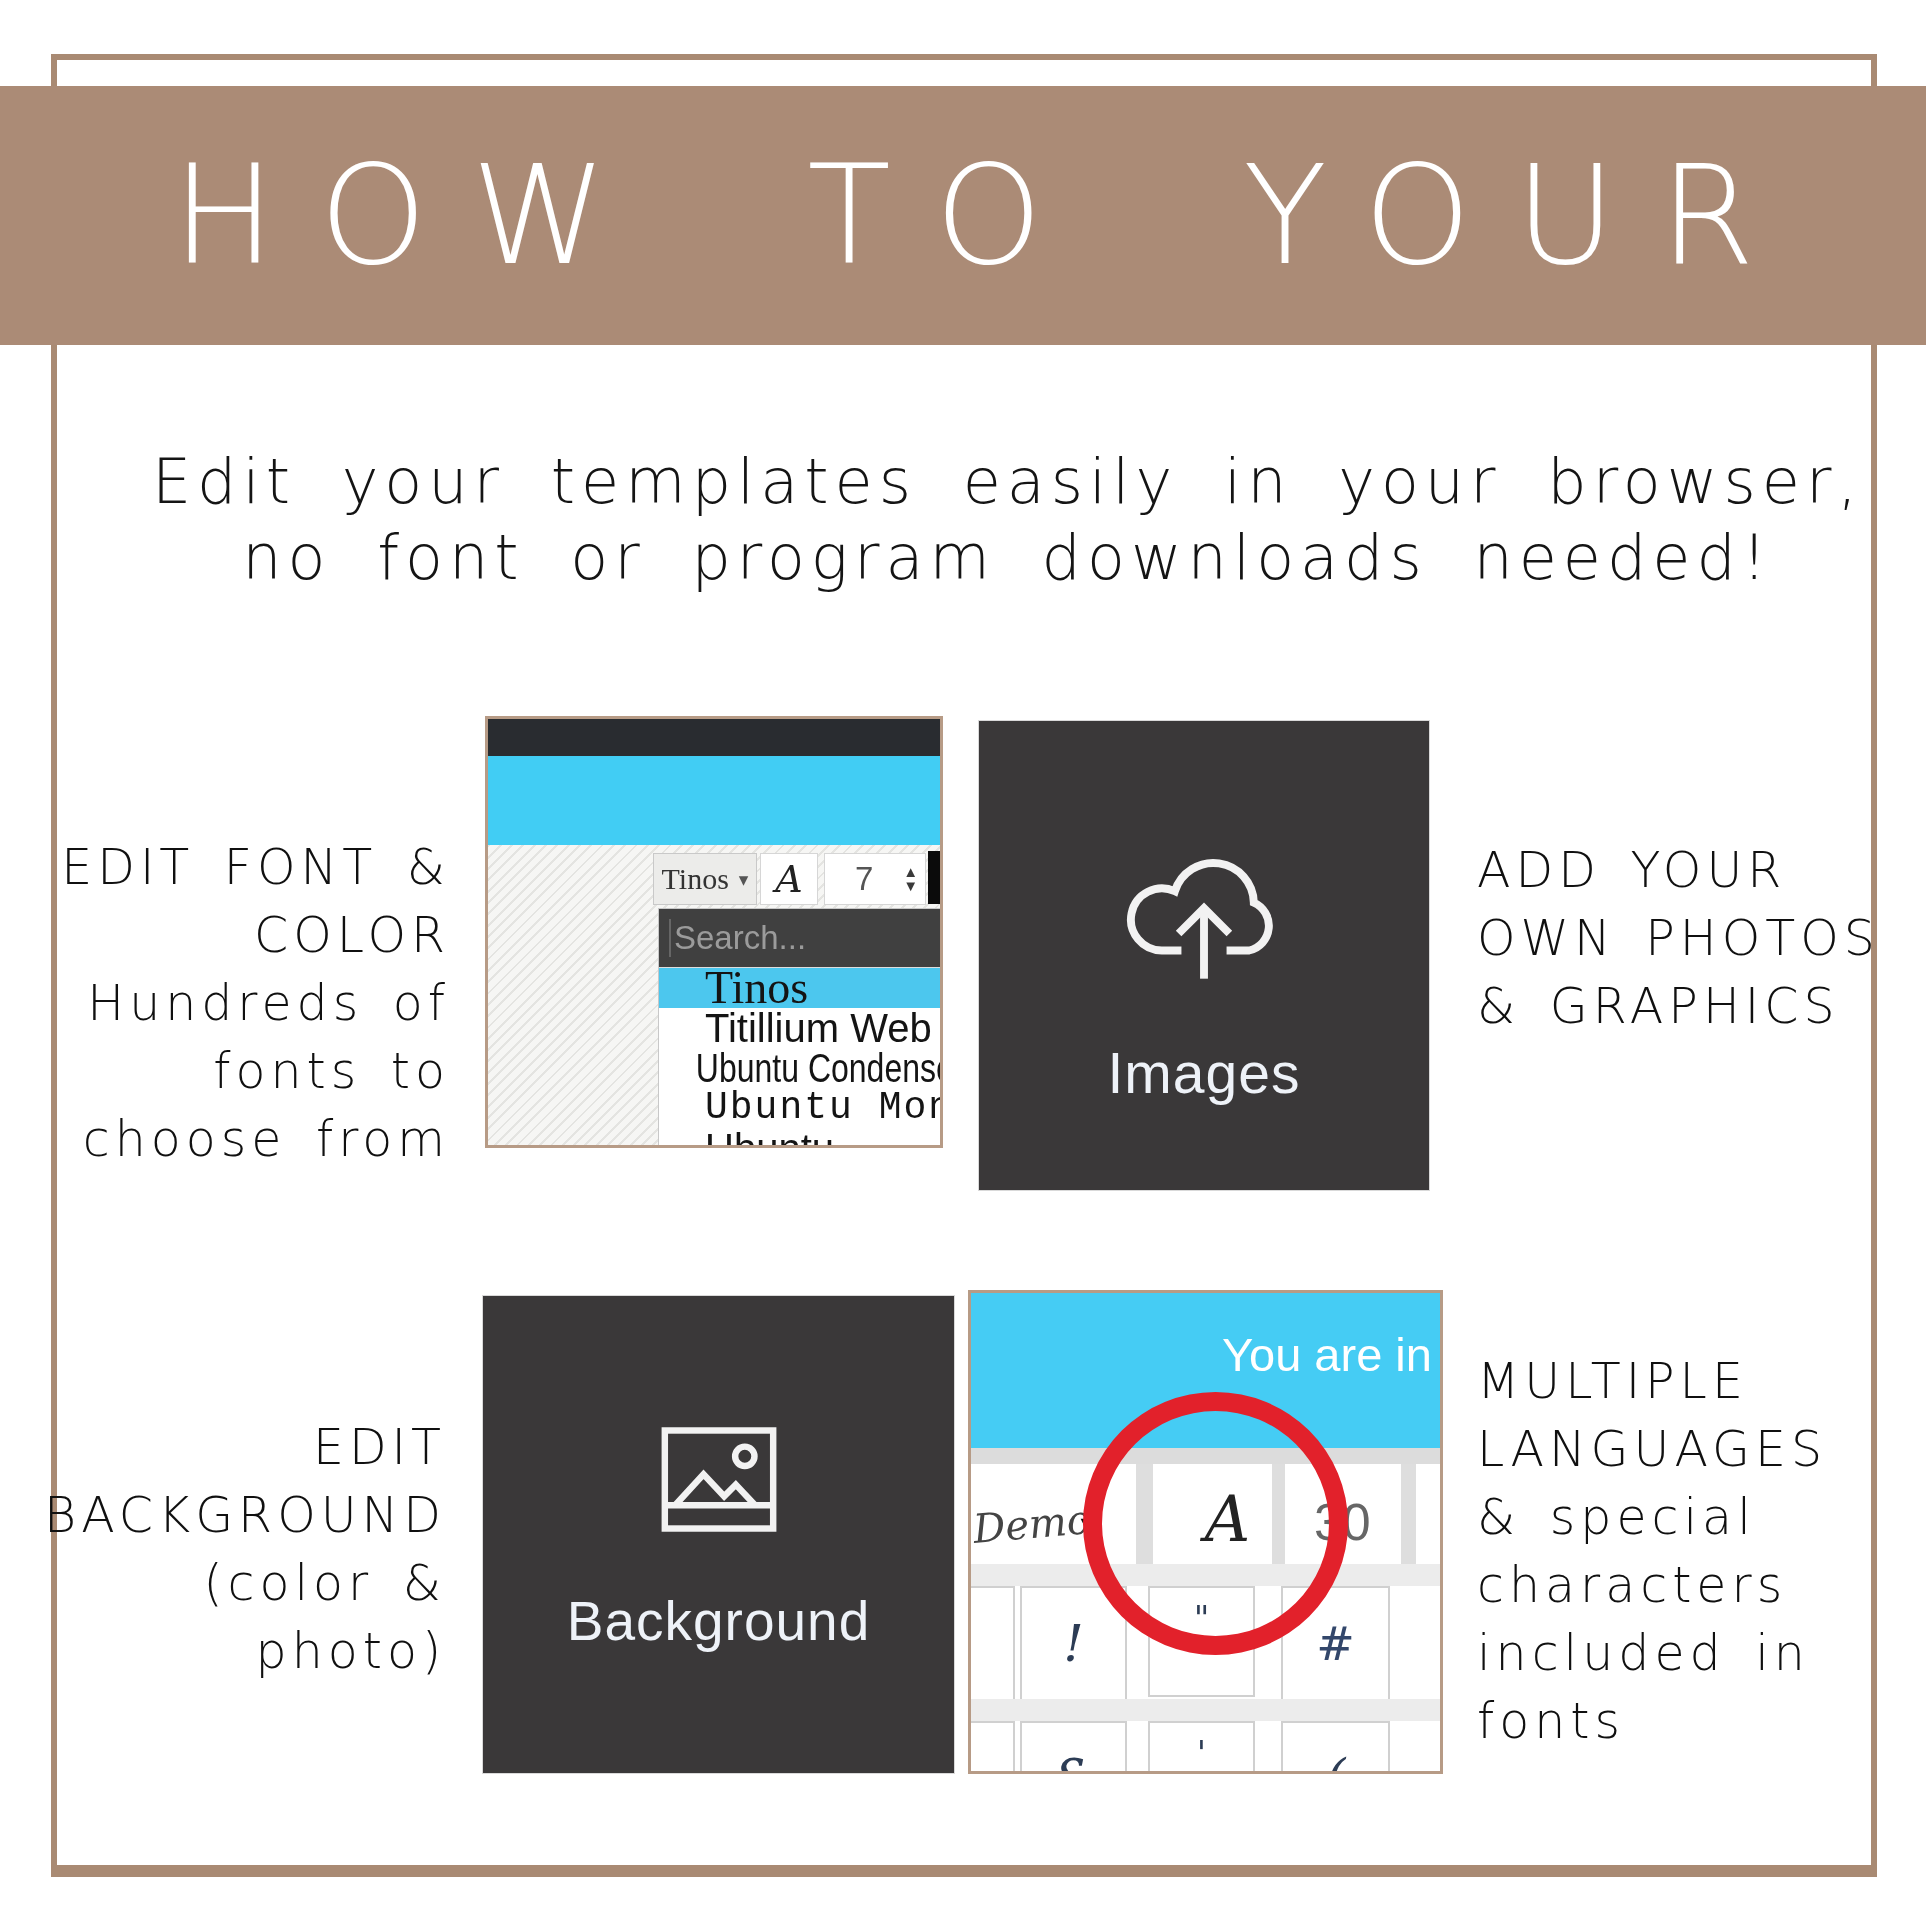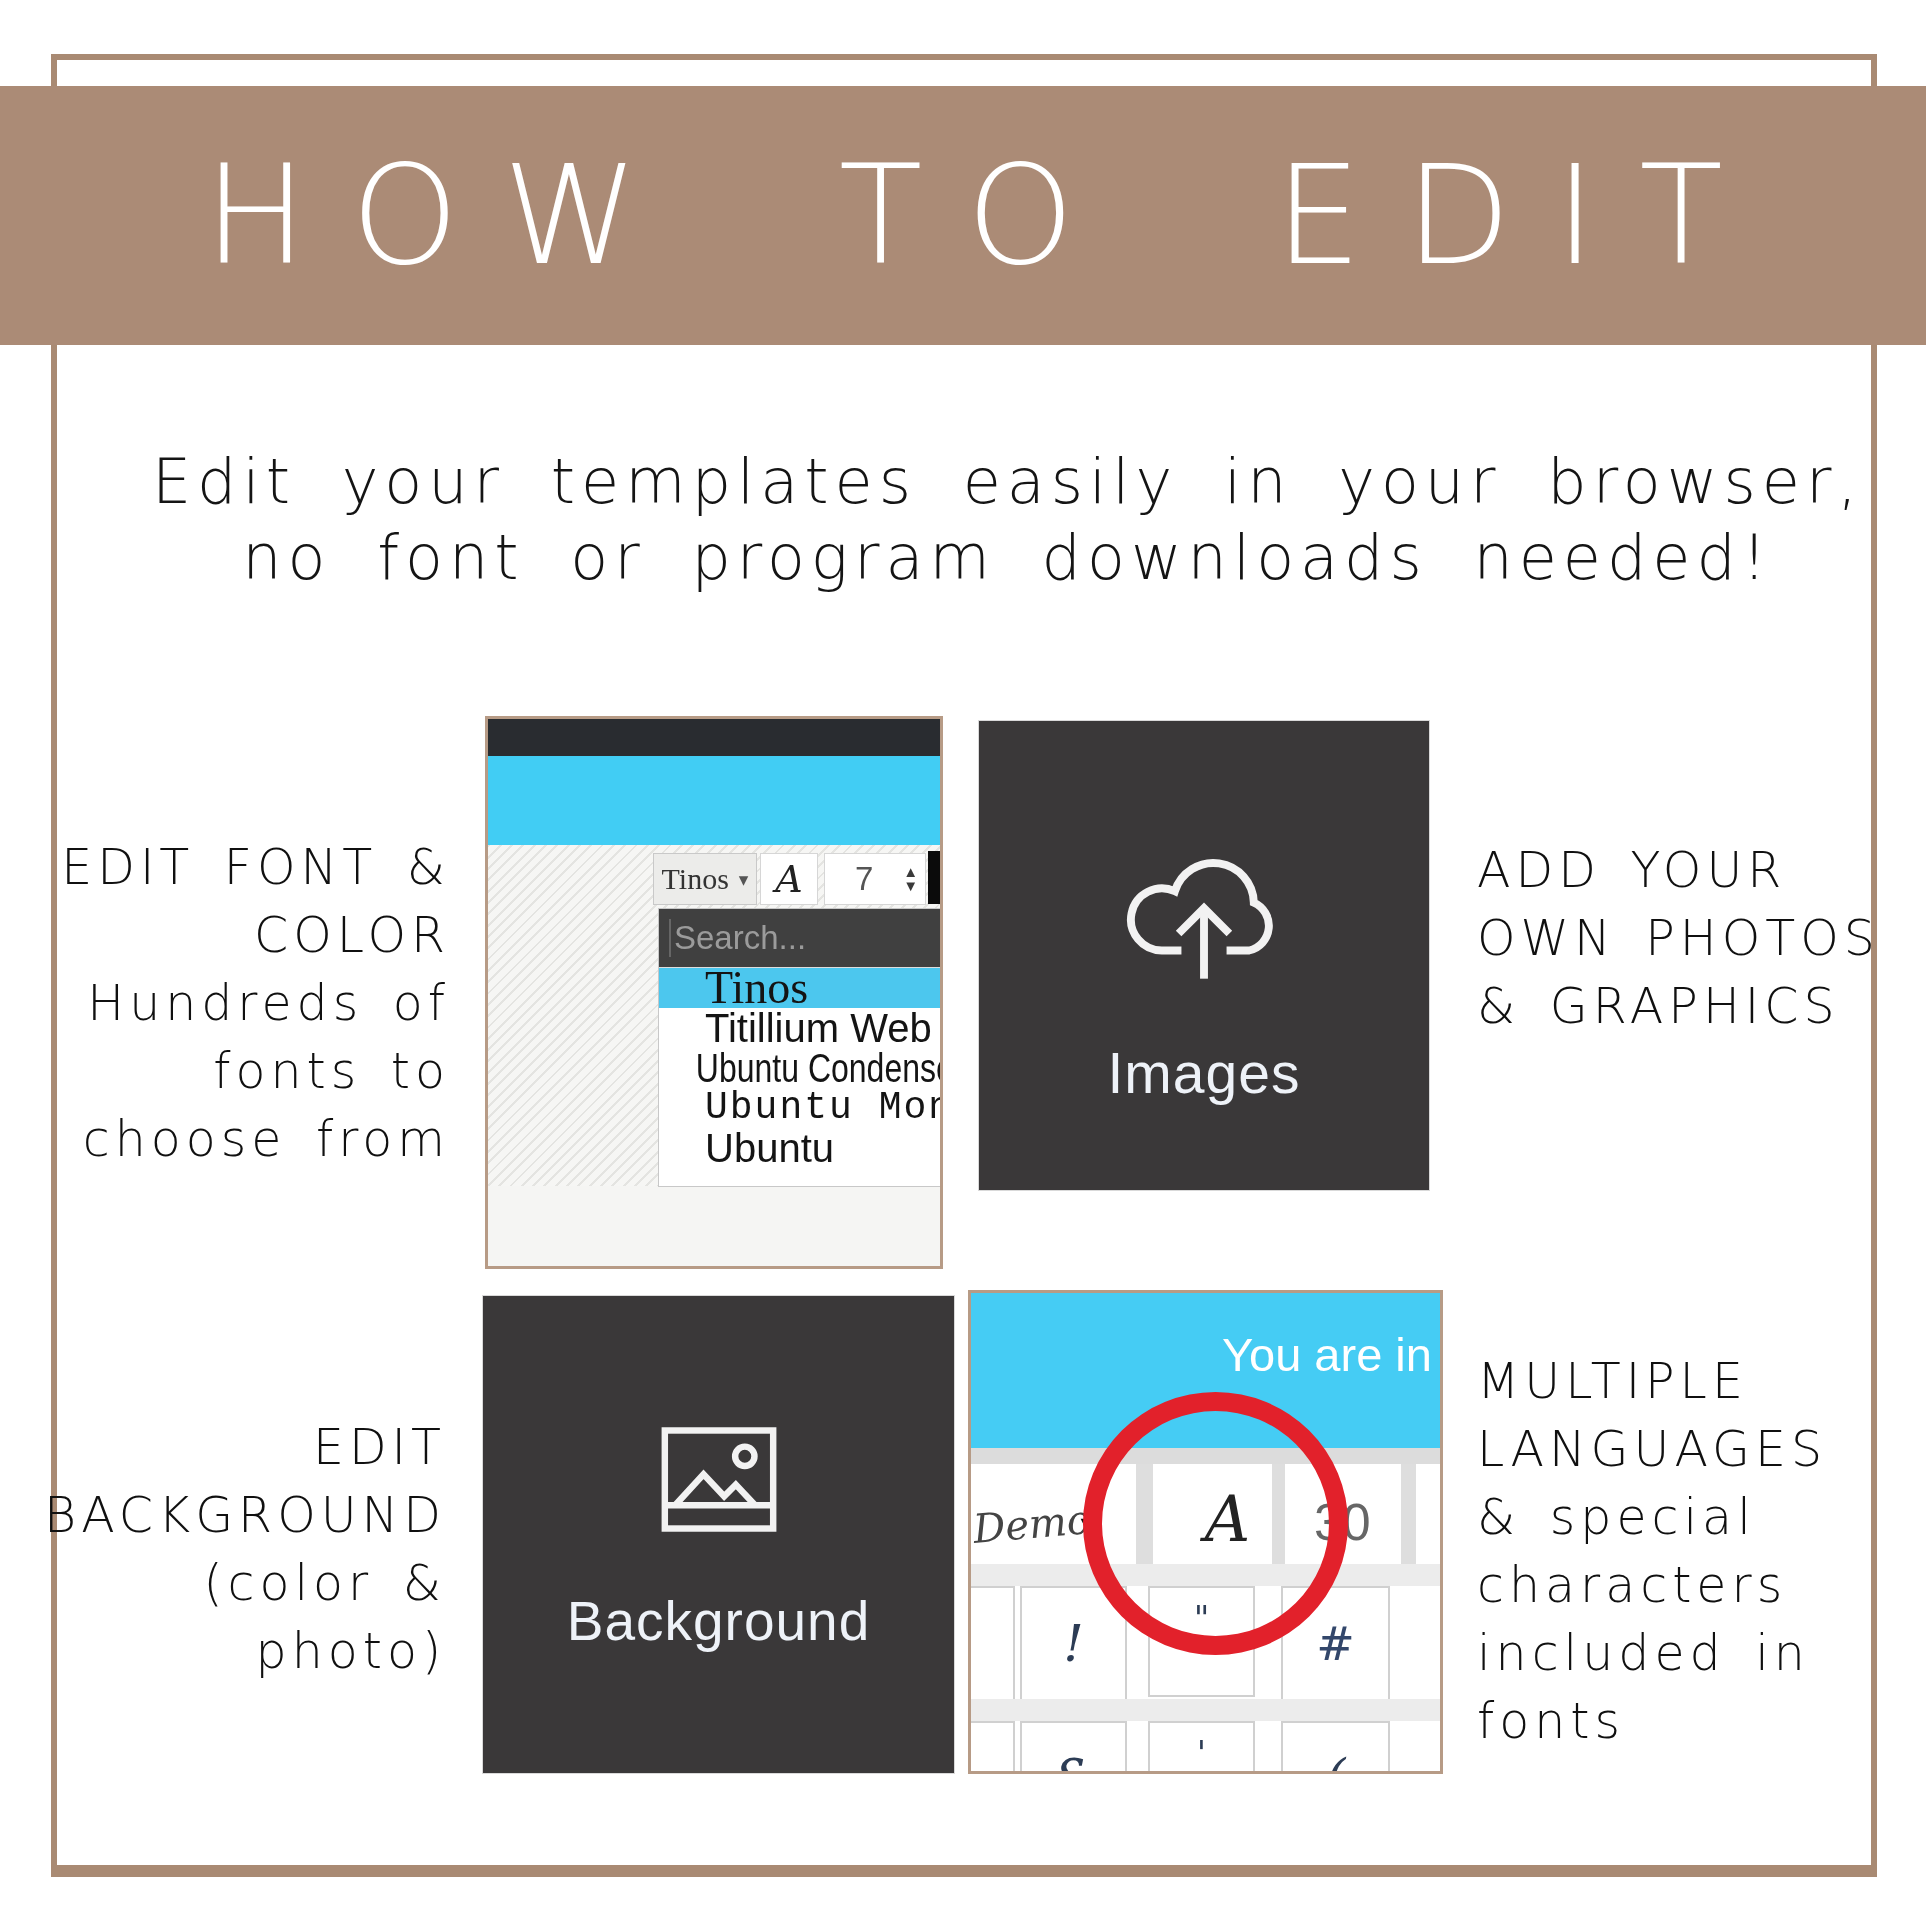--- a/index.html
+++ b/index.html
@@ -24,21 +24,21 @@
   
   .side-label{color:#101010;font-family:"DejaVu Sans","Liberation Sans",sans-serif;
               font-weight:200;font-size:49px;line-height:68px;
               letter-spacing:5px;word-spacing:9px;white-space:nowrap;}
   .lbl-font{left:0;width:450px;top:834px;text-align:right;}
   .lbl-photos{left:1477px;width:449px;top:837px;text-align:left;}
   .lbl-bg{left:0;width:446px;top:1414px;text-align:right;}
   .lbl-lang{left:1477px;width:449px;top:1348px;text-align:left;}
 
   
-  .panel-font{left:485px;top:716px;width:458px;height:553px;box-sizing:border-box;
+  .panel-font{left:485px;top:716px;width:458px;height:432px;box-sizing:border-box;
               border:3px solid #b79b86;background:#f5f5f3;overflow:hidden;}
   .pf-top{left:0;top:0;width:452px;height:37px;background:#292c30;}
   .pf-cyan{left:0;top:37px;width:452px;height:89px;background:#41cdf4;}
   .pf-hatch{left:0;top:126px;width:452px;height:341px;
             background:repeating-linear-gradient(135deg,#e4e4e1 0,#e4e4e1 2px,#f6f6f4 2px,#f6f6f4 8px);}
   .pf-btn-font{left:165px;top:134px;width:102px;height:50px;background:#ececea;
                border:1px solid #c9c9c9;display:flex;align-items:center;justify-content:center;
                gap:10px;font-family:"Liberation Serif",serif;font-size:30px;color:#333;}
   .pf-btn-font .crt{font-size:19px;color:#555;font-family:"DejaVu Sans",sans-serif;}
   .pf-btn-style{left:272px;top:134px;width:56px;height:50px;background:#ffffff;
@@ -96,21 +96,21 @@
   .red-circle{left:1083px;top:1392px;width:265px;height:263px;box-sizing:border-box;
               border:19px solid #e2212b;border-radius:50%;z-index:6;}
 
   svg.icon{display:block;width:100%;height:100%;}
 </style>
 </head>
 <body>
 
 <div class="abs frame"></div>
 <div class="abs band">
-  <div class="title">HOW TO EDIT</div>
+  <div class="title">HOW TO YOUR</div>
 </div>
 
 <div class="abs intro">
   <div>Edit your templates easily in your browser,</div>
   <div>no font or program downloads needed!</div>
 </div>
 
 <div class="abs side-label lbl-font">
   <div>EDIT FONT &amp;</div>
   <div>COLOR</div>

